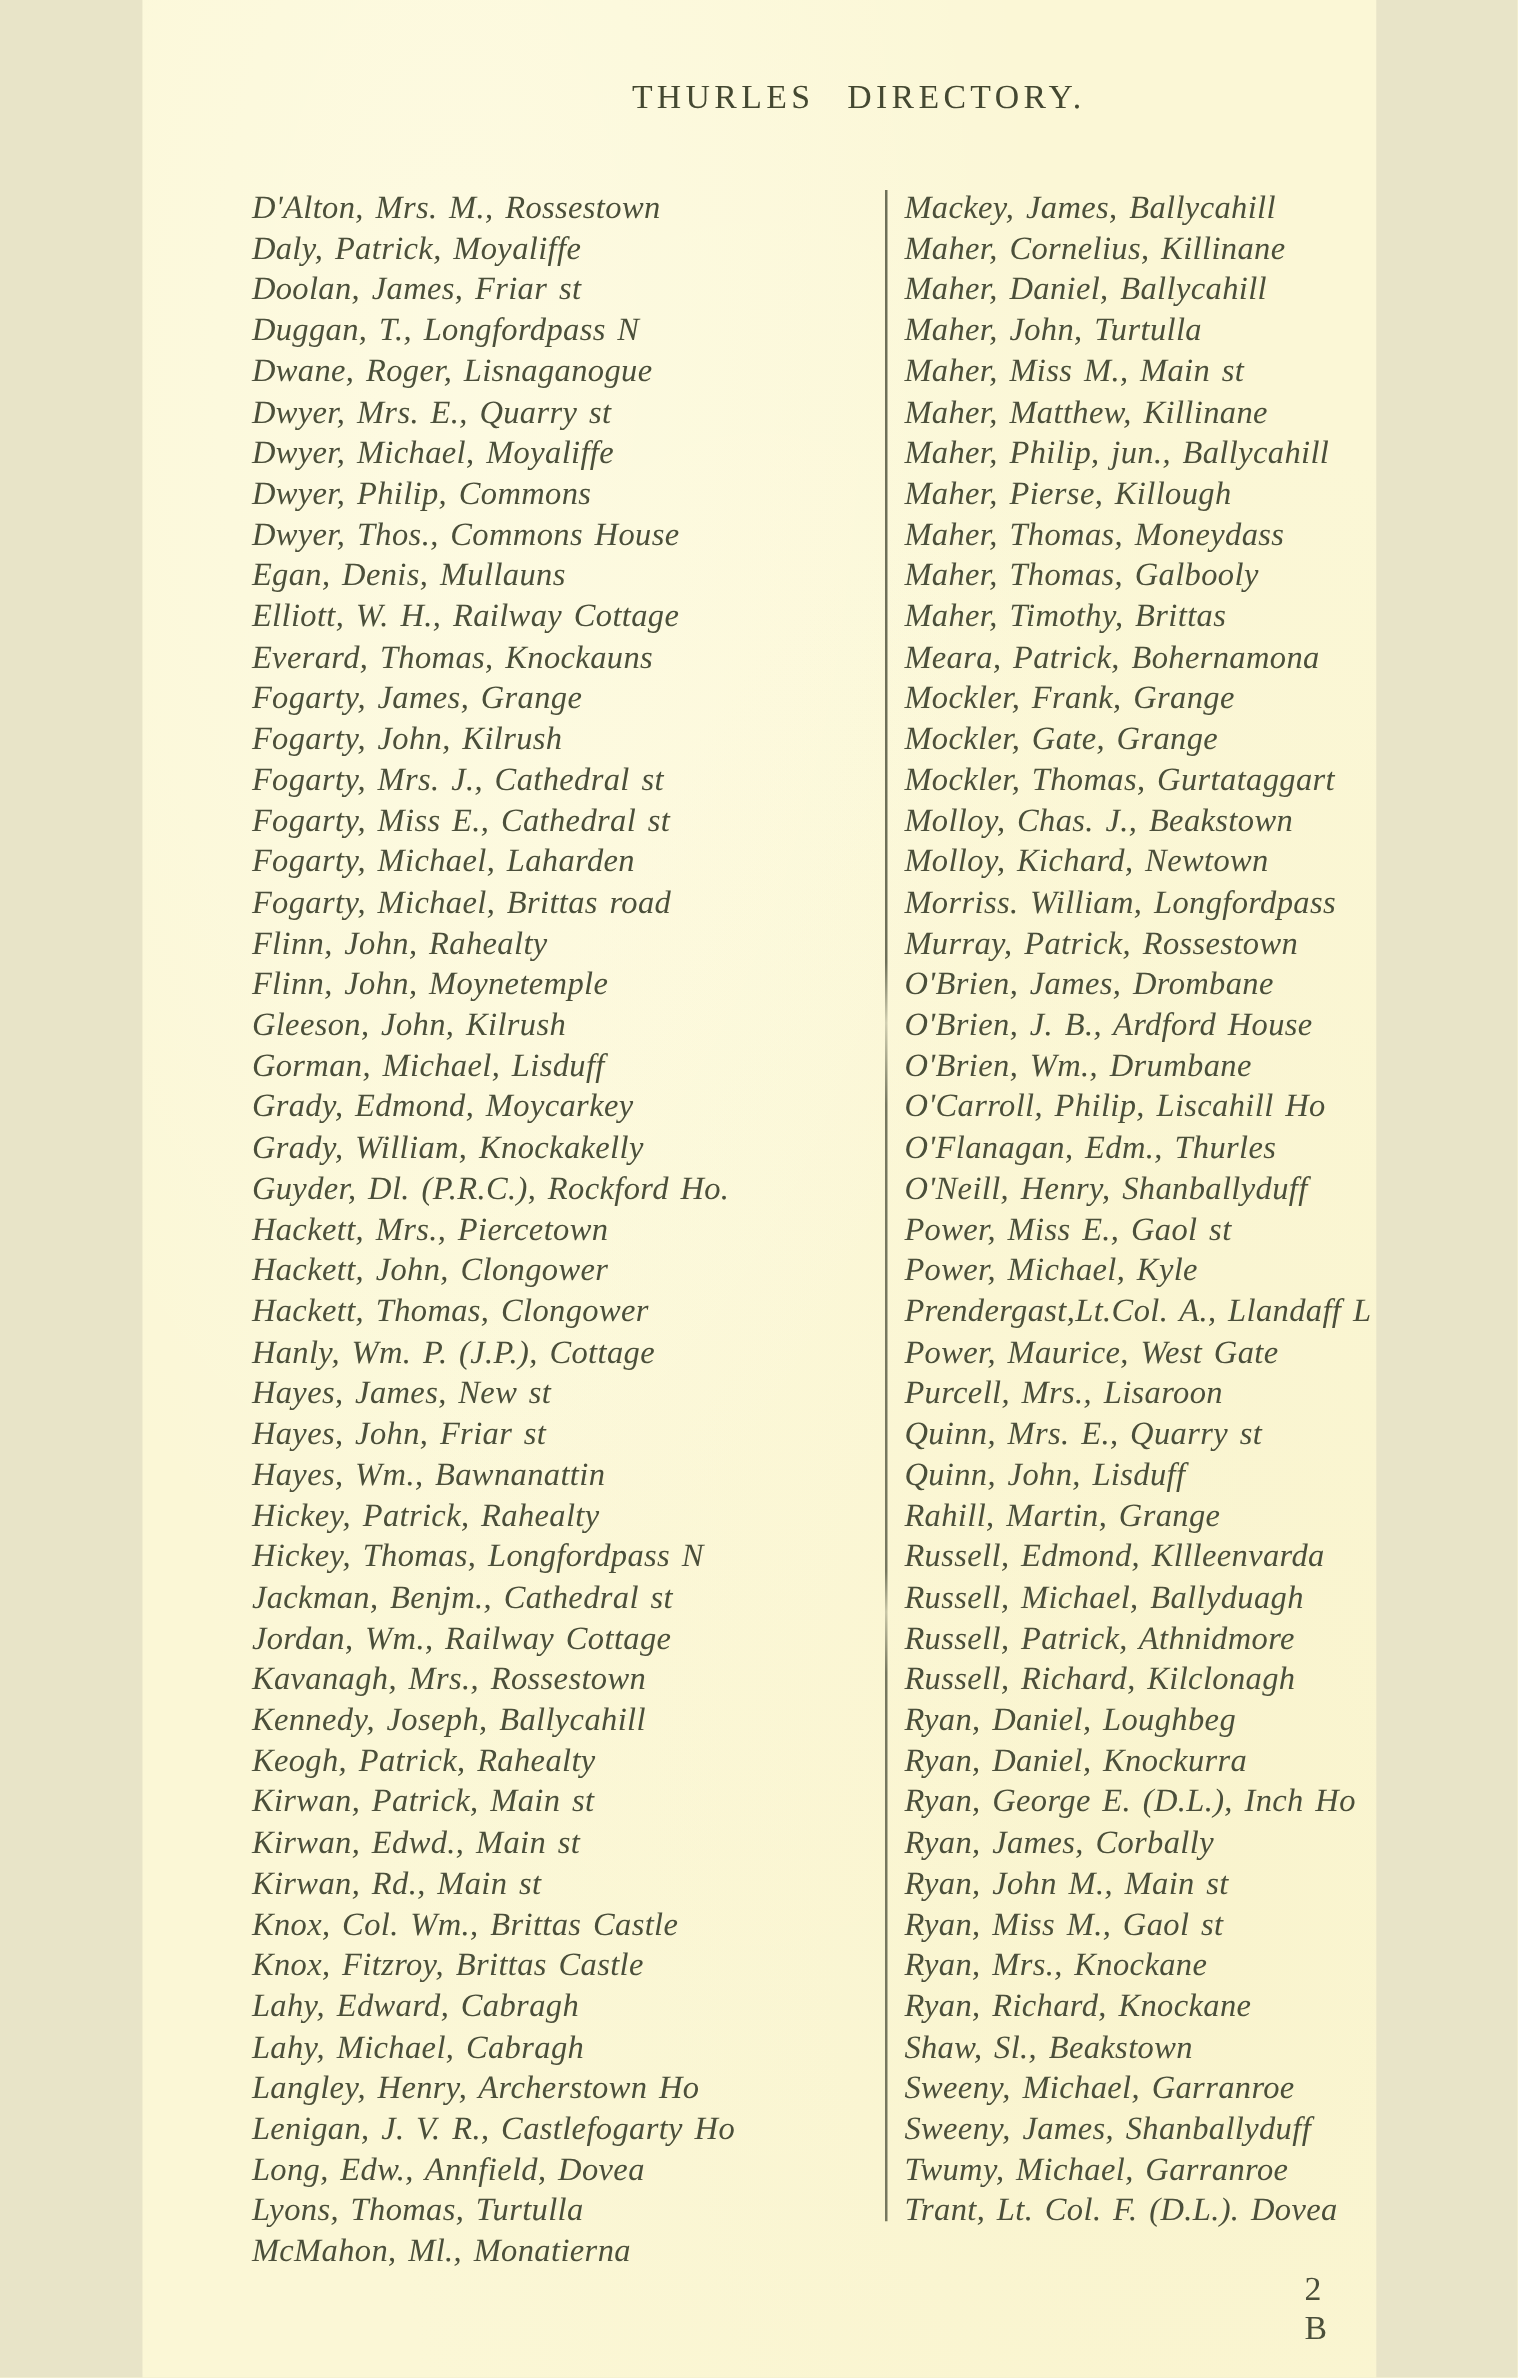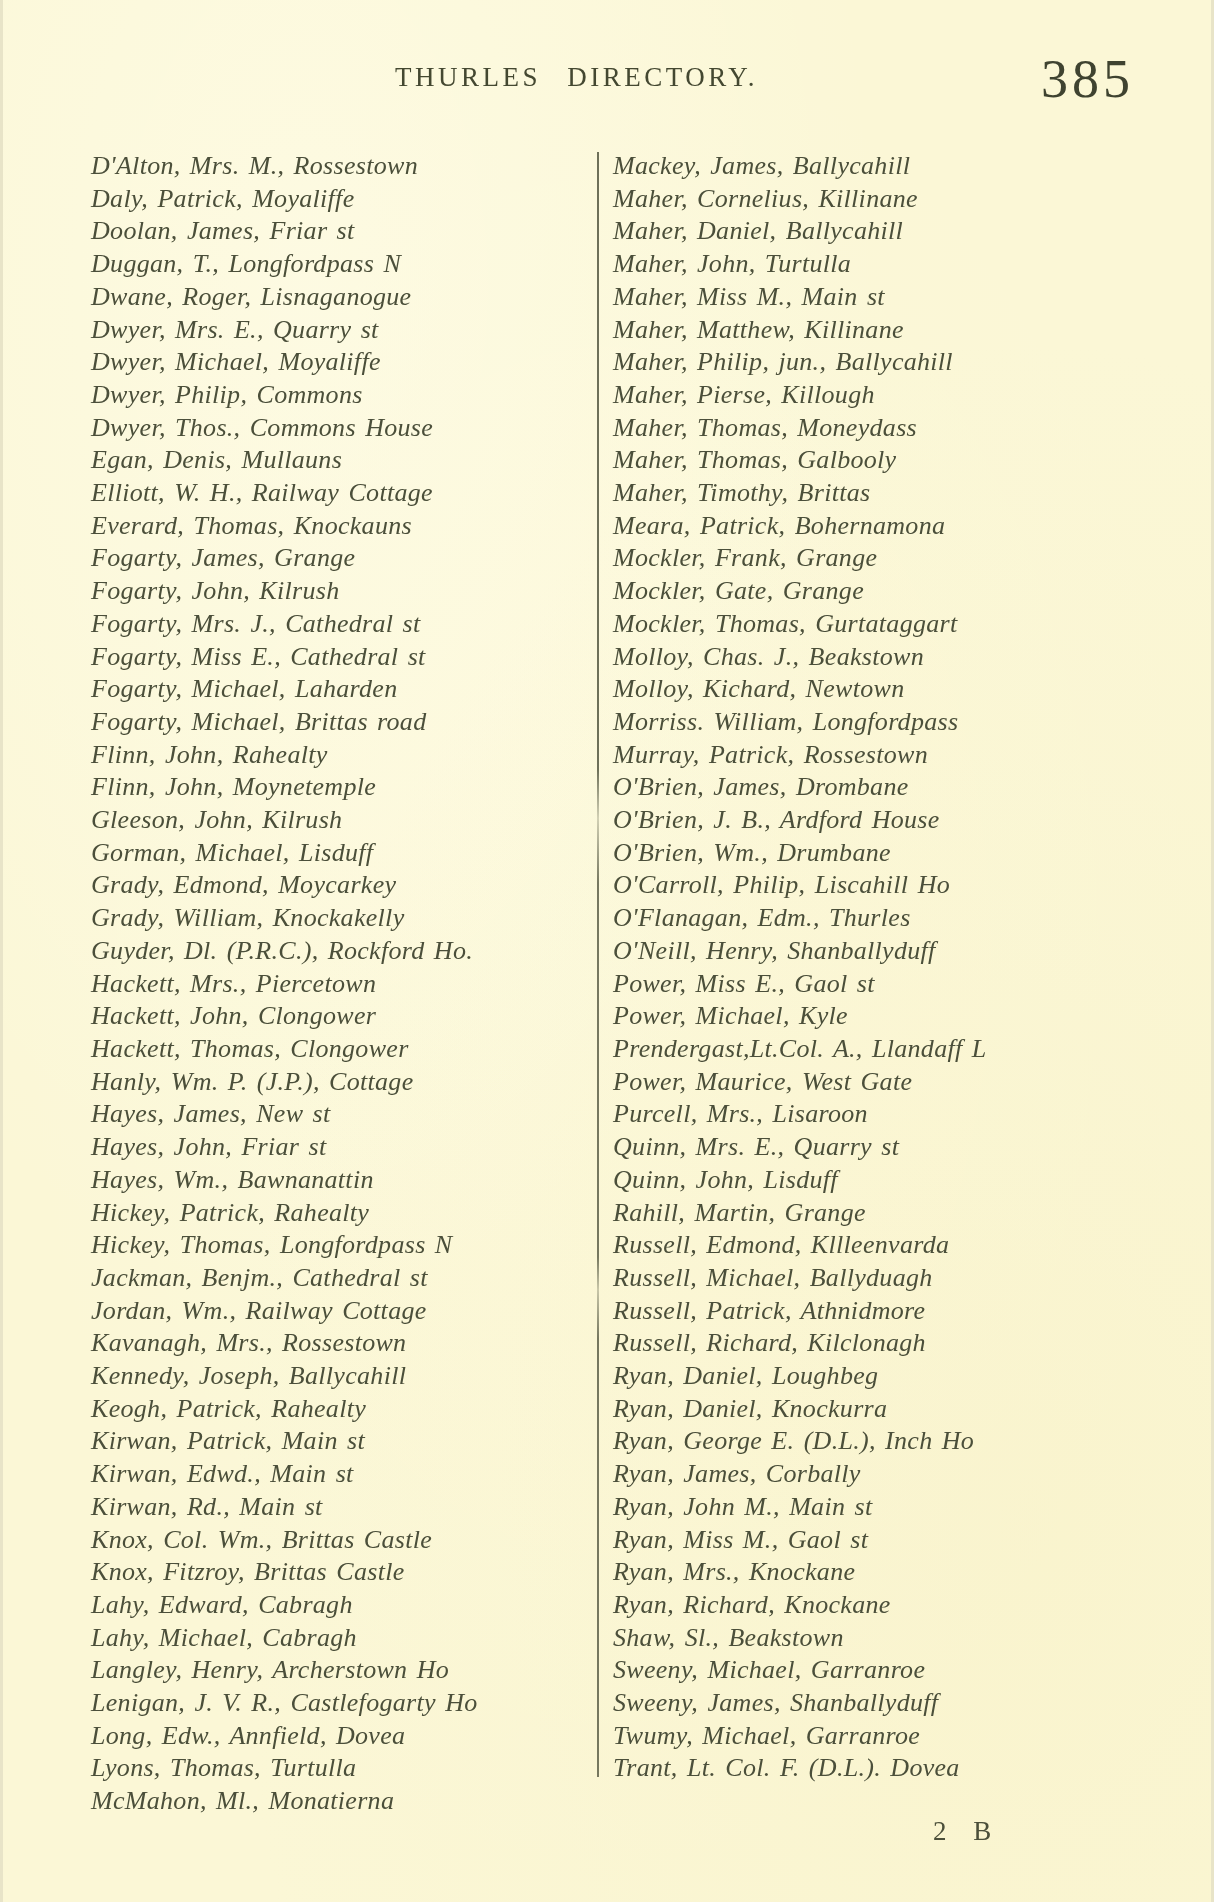--- a/index.html
+++ b/index.html
@@ -1,19 +1,19 @@
 <!DOCTYPE html>
 <html><head>
 <meta charset="utf-8">
 <style>
   html, body { margin: 0; padding: 0; }
   body { background: #e8e4c8; }
   .page {
     position: relative;
-    width: 1208px;
+    width: 987px;
     height: 1902px;
     margin: 0 auto;
     overflow: hidden;
     background:
       radial-gradient(ellipse at 25% 15%, rgba(255,253,235,0.55), rgba(255,253,235,0) 45%),
       radial-gradient(ellipse at 85% 80%, rgba(246,238,190,0.35), rgba(246,238,190,0) 55%),
       radial-gradient(ellipse at 50% 50%, rgba(255,252,228,0.35), rgba(255,252,228,0) 70%),
       #fbf7d6;
     font-family: "Liberation Serif", "DejaVu Serif", serif;
     color: #4b4f3a;
@@ -68,21 +68,20 @@
       rgba(85,88,66,0.8) 100%
     );
   }
   .signature-mark {
     position: absolute;
     top: 1816px;
     left: 930px;
     font-size: 27px;
     letter-spacing: 10px;
     color: #4b4f3a;
-    text-align: center;
   }
 </style>
 </head>
 <body>
 
 <div class="page">
 
   <div class="running-head">THURLES DIRECTORY.</div>
 
   <div class="page-number">385</div>

